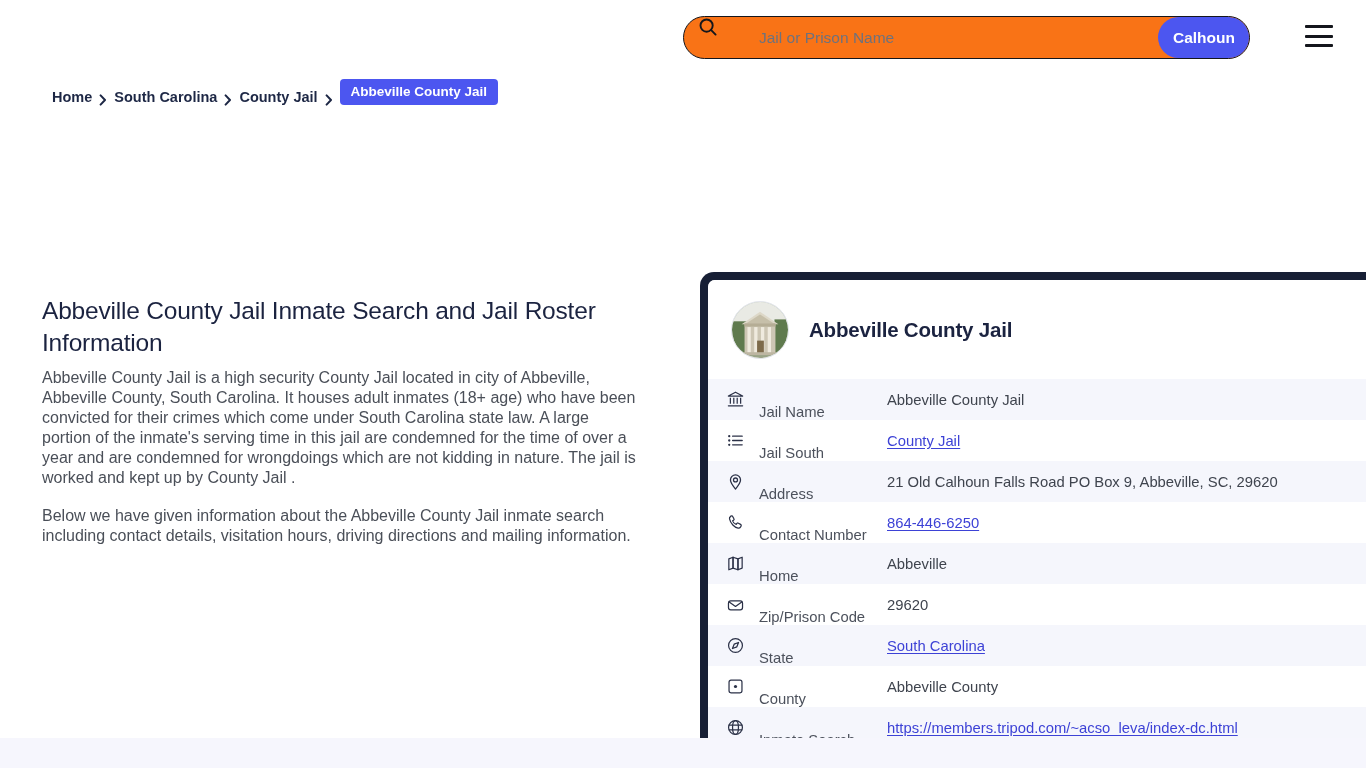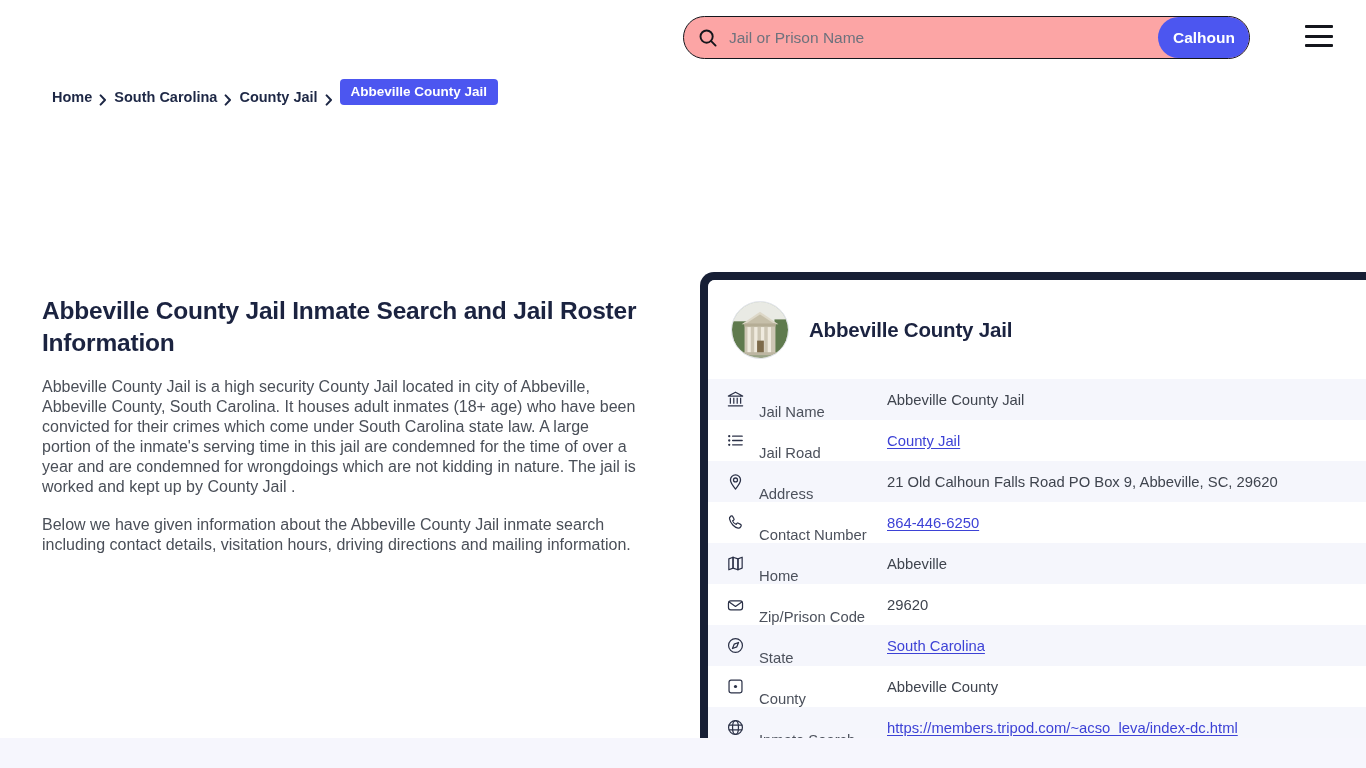--- a/index.html
+++ b/index.html
@@ -47,24 +47,24 @@
   }
 
   .header-search {
     position: absolute;
     left: 683px;
     top: 16px;
     width: 567px;
     height: 43px;
     border: 1.6px solid #14161c;
     border-radius: 22px;
-    background: #fca5a5;
-    display: flex;
-    align-items: center;
-    overflow: hidden;
+    background: #f97316;
+    display: flex;
+    overflow: hidden;
+    gap: 30px;
   }
 
   .search-glass {
     width: 20px; height: 20px;
     margin-left: 14px;
     flex: 0 0 auto;
     color: #14161c;
   }
 
   .search-input {
@@ -157,24 +157,24 @@
   .intro-col {
     position: absolute;
     left: 42px;
     top: 190px;
     width: 600px;
   }
 
   .page-title {
     font-size: 24.5px;
     line-height: 32px;
-    font-weight: 700;
+    font-weight: 400;
     color: #1b2340;
     letter-spacing: -0.2px;
-    margin-bottom: 18px;
+    margin-bottom: 9px;
   }
 
   .intro-para {
     font-size: 16px;
     line-height: 20px;
     color: #4a4f58;
     margin-bottom: 18px;
   }
   .intro-para:last-child { margin-bottom: 0; }
 
@@ -381,21 +381,21 @@
           <span class="row-icon">
             <svg viewBox="0 0 20 20" fill="none" xmlns="http://www.w3.org/2000/svg">
               <circle cx="3.4" cy="5.4" r="1.2" fill="currentColor"></circle>
               <circle cx="3.4" cy="10" r="1.2" fill="currentColor"></circle>
               <circle cx="3.4" cy="14.6" r="1.2" fill="currentColor"></circle>
               <line x1="7" y1="5.4" x2="17" y2="5.4" stroke="currentColor" stroke-width="1.5" stroke-linecap="round"></line>
               <line x1="7" y1="10" x2="17" y2="10" stroke="currentColor" stroke-width="1.5" stroke-linecap="round"></line>
               <line x1="7" y1="14.6" x2="17" y2="14.6" stroke="currentColor" stroke-width="1.5" stroke-linecap="round"></line>
             </svg>
           </span>
-          <span class="row-label">Jail Road</span>
+          <span class="row-label">Jail South</span>
           <a class="row-value" href="#">County Jail</a>
         </div>
 
         <div class="info-row alt">
           <span class="row-icon">
             <svg viewBox="0 0 20 20" fill="none" xmlns="http://www.w3.org/2000/svg">
               <path d="M10 18c3.4-4.3 5.3-7.1 5.3-9.6A5.3 5.3 0 0 0 4.7 8.4C4.7 10.9 6.6 13.7 10 18Z" stroke="currentColor" stroke-width="1.35" stroke-linejoin="round"></path>
               <circle cx="10" cy="8.4" r="2.1" stroke="currentColor" stroke-width="1.35"></circle>
             </svg>
           </span>

